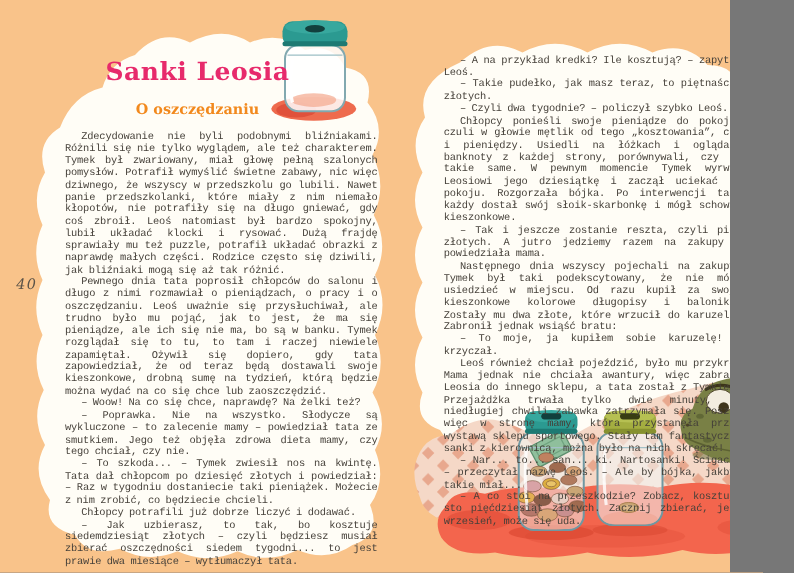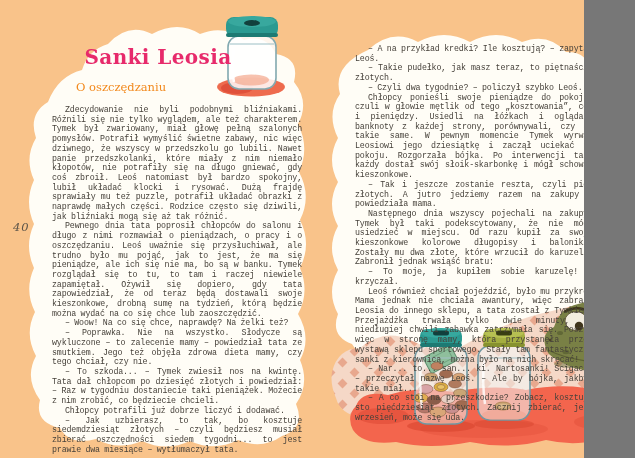--- a/index.html
+++ b/index.html
@@ -10,21 +10,21 @@
     font-family:"DejaVu Serif", serif;
   }
   svg.art { position:absolute; left:0; top:0; }
   .title {
     position:absolute; left:76px; top:45px; width:164px;
     text-align:center; font-weight:bold; font-size:20px;
     color:#e72a6b; letter-spacing:.4px;
   }
   .subtitle {
     position:absolute; left:76px; top:80px; width:164px;
-    font-weight:normal; font-size:11.5px;
+    text-align:center; font-weight:bold; font-size:11.5px;
     color:#f2891d;
   }
   .col {
     position:absolute; color:#46413a; font-size:8.3px;
     line-height:9.7px; text-align:justify;
     letter-spacing:-0.15px; word-spacing:-0.4px;
   }
   .col p { margin:0; text-indent:13px;font-family:Liberation Mono, monospace; }
   .col-left  { left:52px;  top:105px; width:250px; }
   .col-right { left:355px; top:44px;  width:238px; }

